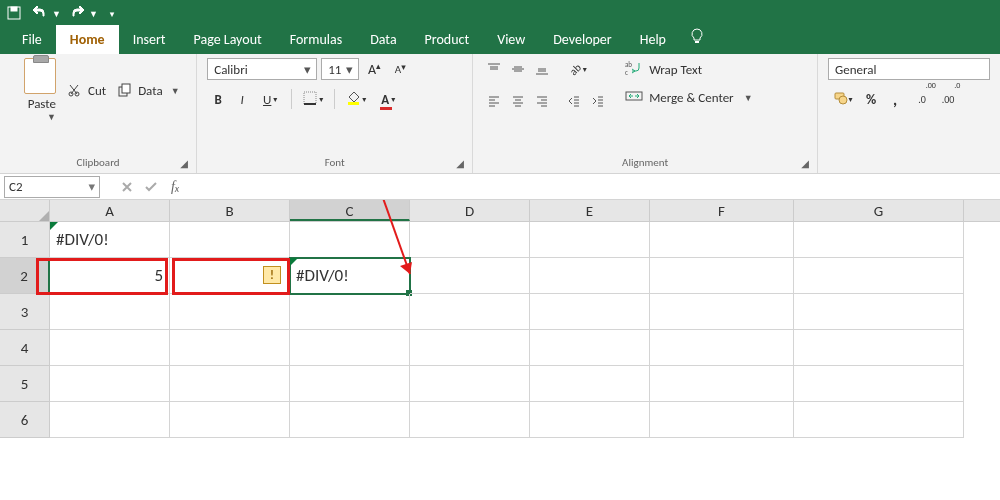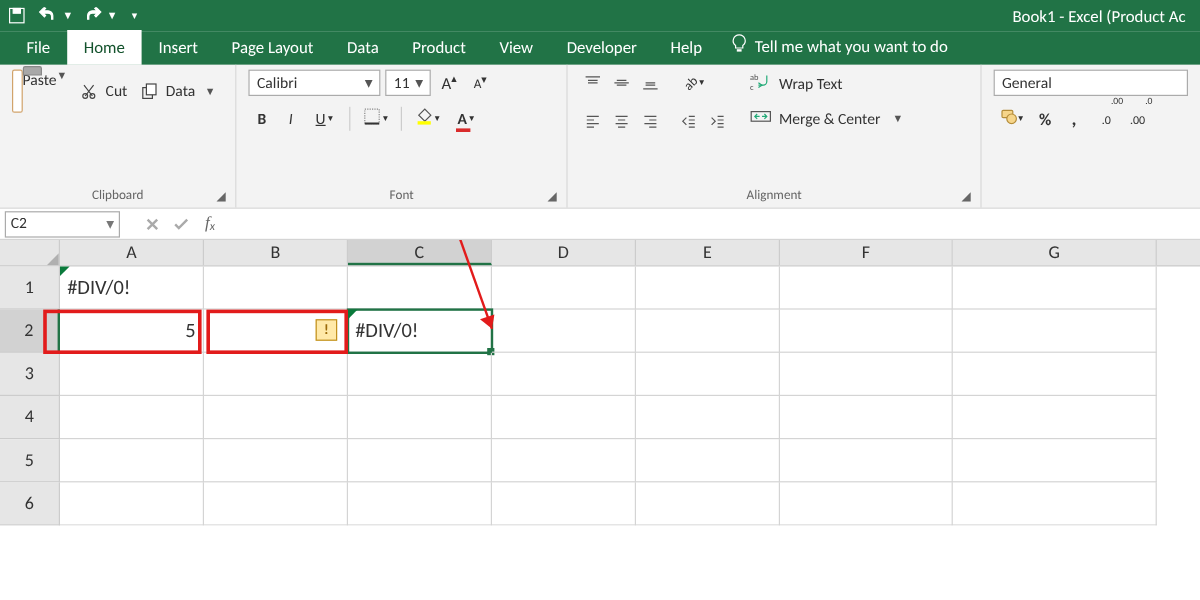--- a/index.html
+++ b/index.html
@@ -8,32 +8,32 @@
   
   .titlebar { height: 26px; background: #217346; display: flex; align-items: center; padding: 0 4px; color: #fff; }
   .titlebar .qat { display: flex; gap: 6px; align-items: center; }
   .titlebar .qat .qbtn { width: 20px; height: 20px; display: flex; align-items: center; justify-content: center; cursor: pointer; }
   .titlebar .qat .qbtn svg { fill: #fff; stroke: #fff; }
   .titlebar .title { flex: 1; text-align: right; padding-right: 8px; font-size: 14px; white-space: nowrap; overflow: hidden; }
 
   
   .ribtabs { height: 28px; background: #217346; display: flex; align-items: flex-end; padding-left: 8px; color: #fff; }
   .ribtabs .tab { padding: 6px 14px 6px; font-size: 14px; cursor: pointer; }
-  .ribtabs .tab.active { background: #fff; color: #14532d; }
+  .ribtabs .tab.active { background: #fff; color: #a16207; font-weight: bold; }
   .ribtabs .tellme { display: flex; align-items: center; gap: 6px; padding: 6px 10px; font-size: 14px; cursor: pointer; }
 
   
   .ribbon { height: 120px; background: #f3f3f3; border-bottom: 1px solid #d4d4d4; display: flex; }
   .group { border-right: 1px solid #d9d9d9; padding: 4px 10px 2px; display: flex; flex-direction: column; justify-content: space-between; }
   .group-label { text-align: center; font-size: 11px; color: #666; padding: 2px 0; position: relative; }
   .dlaunch { position: absolute; right: -4px; bottom: 2px; width: 12px; height: 12px; font-size: 10px; color: #666; cursor: pointer; }
 
   
   .clip-top { display: flex; gap: 6px; }
-  .paste-btn { display: flex; align-items: flex-start; width: 46px; cursor: pointer; }
+  .paste-btn { display: flex; flex-direction: column; align-items: flex-end; width: 46px; cursor: pointer; }
   .paste-btn .picon { width: 32px; height: 36px; background: #fff; border: 1px solid #d1a36b; border-radius: 2px; position: relative; }
   .paste-btn .picon::before { content: ""; position: absolute; top: -4px; left: 8px; width: 14px; height: 6px; background: #a8a8a8; border: 1px solid #888; border-radius: 2px 2px 0 0; }
   .clip-right { display: flex; flex-direction: row; gap: 2px; }
   .clip-item { display: flex; align-items: center; gap: 6px; font-size: 13px; cursor: pointer; padding: 2px 4px; }
   .iconbox { width: 16px; height: 16px; display: inline-flex; align-items: center; justify-content: center; }
 
   
   .font-top { display: flex; gap: 4px; align-items: center; }
   .combo { background: #fff; border: 1px solid #ababab; height: 22px; display: flex; align-items: center; padding: 0 2px 0 6px; font-size: 13px; cursor: pointer; }
   .combo .dd { width: 14px; text-align: center; color: #555; }
@@ -100,41 +100,40 @@
     </div>
     <div style="color:#fff;font-size:9px;margin-left:-4px;cursor:pointer">▼</div>
     <div class="qbtn">
       <svg width="16" height="14">
           <path d="M4 7a4 4 0 0 1 4-4h4l-2-2 1-1 4 4-4 4-1-1 2-2H8a3 3 0 0 0-3 3v2H4z" fill="#fff"></path>
         </svg>
     </div>
     <div style="color:#fff;font-size:9px;margin-left:-4px;cursor:pointer">▼</div>
     <div style="color:#fff;font-size:9px;margin-left:6px;cursor:pointer">▾</div>
   </div>
-  <div class="title">Book1  -  Excel (Product Ac</div>
 </div>
 
 <div class="ribtabs">
   <div class="tab">File</div>
   <div class="tab active">Home</div>
   <div class="tab">Insert</div>
   <div class="tab">Page Layout</div>
+  <div class="tab">Formulas</div>
   <div class="tab">Data</div>
   <div class="tab">Product</div>
   <div class="tab">View</div>
   <div class="tab">Developer</div>
   <div class="tab">Help</div>
   <div class="tellme">
     <span>
       <svg width="14" height="16">
           <path d="M7 1a5 5 0 0 0-3 9v2h6v-2a5 5 0 0 0-3-9z" fill="none" stroke="#fff"></path>
           <rect x="5" y="13" width="4" height="2" fill="#fff"></rect>
         </svg>
     </span>
-    <span>Tell me what you want to do</span>
   </div>
 </div>
 
 <div class="ribbon">
 
   <div class="group" style="width:200px">
     <div class="clip-top">
       <div class="paste-btn">
         <div class="picon"></div>
         <span style="font-size:13px;margin-top:2px">Paste</span>

